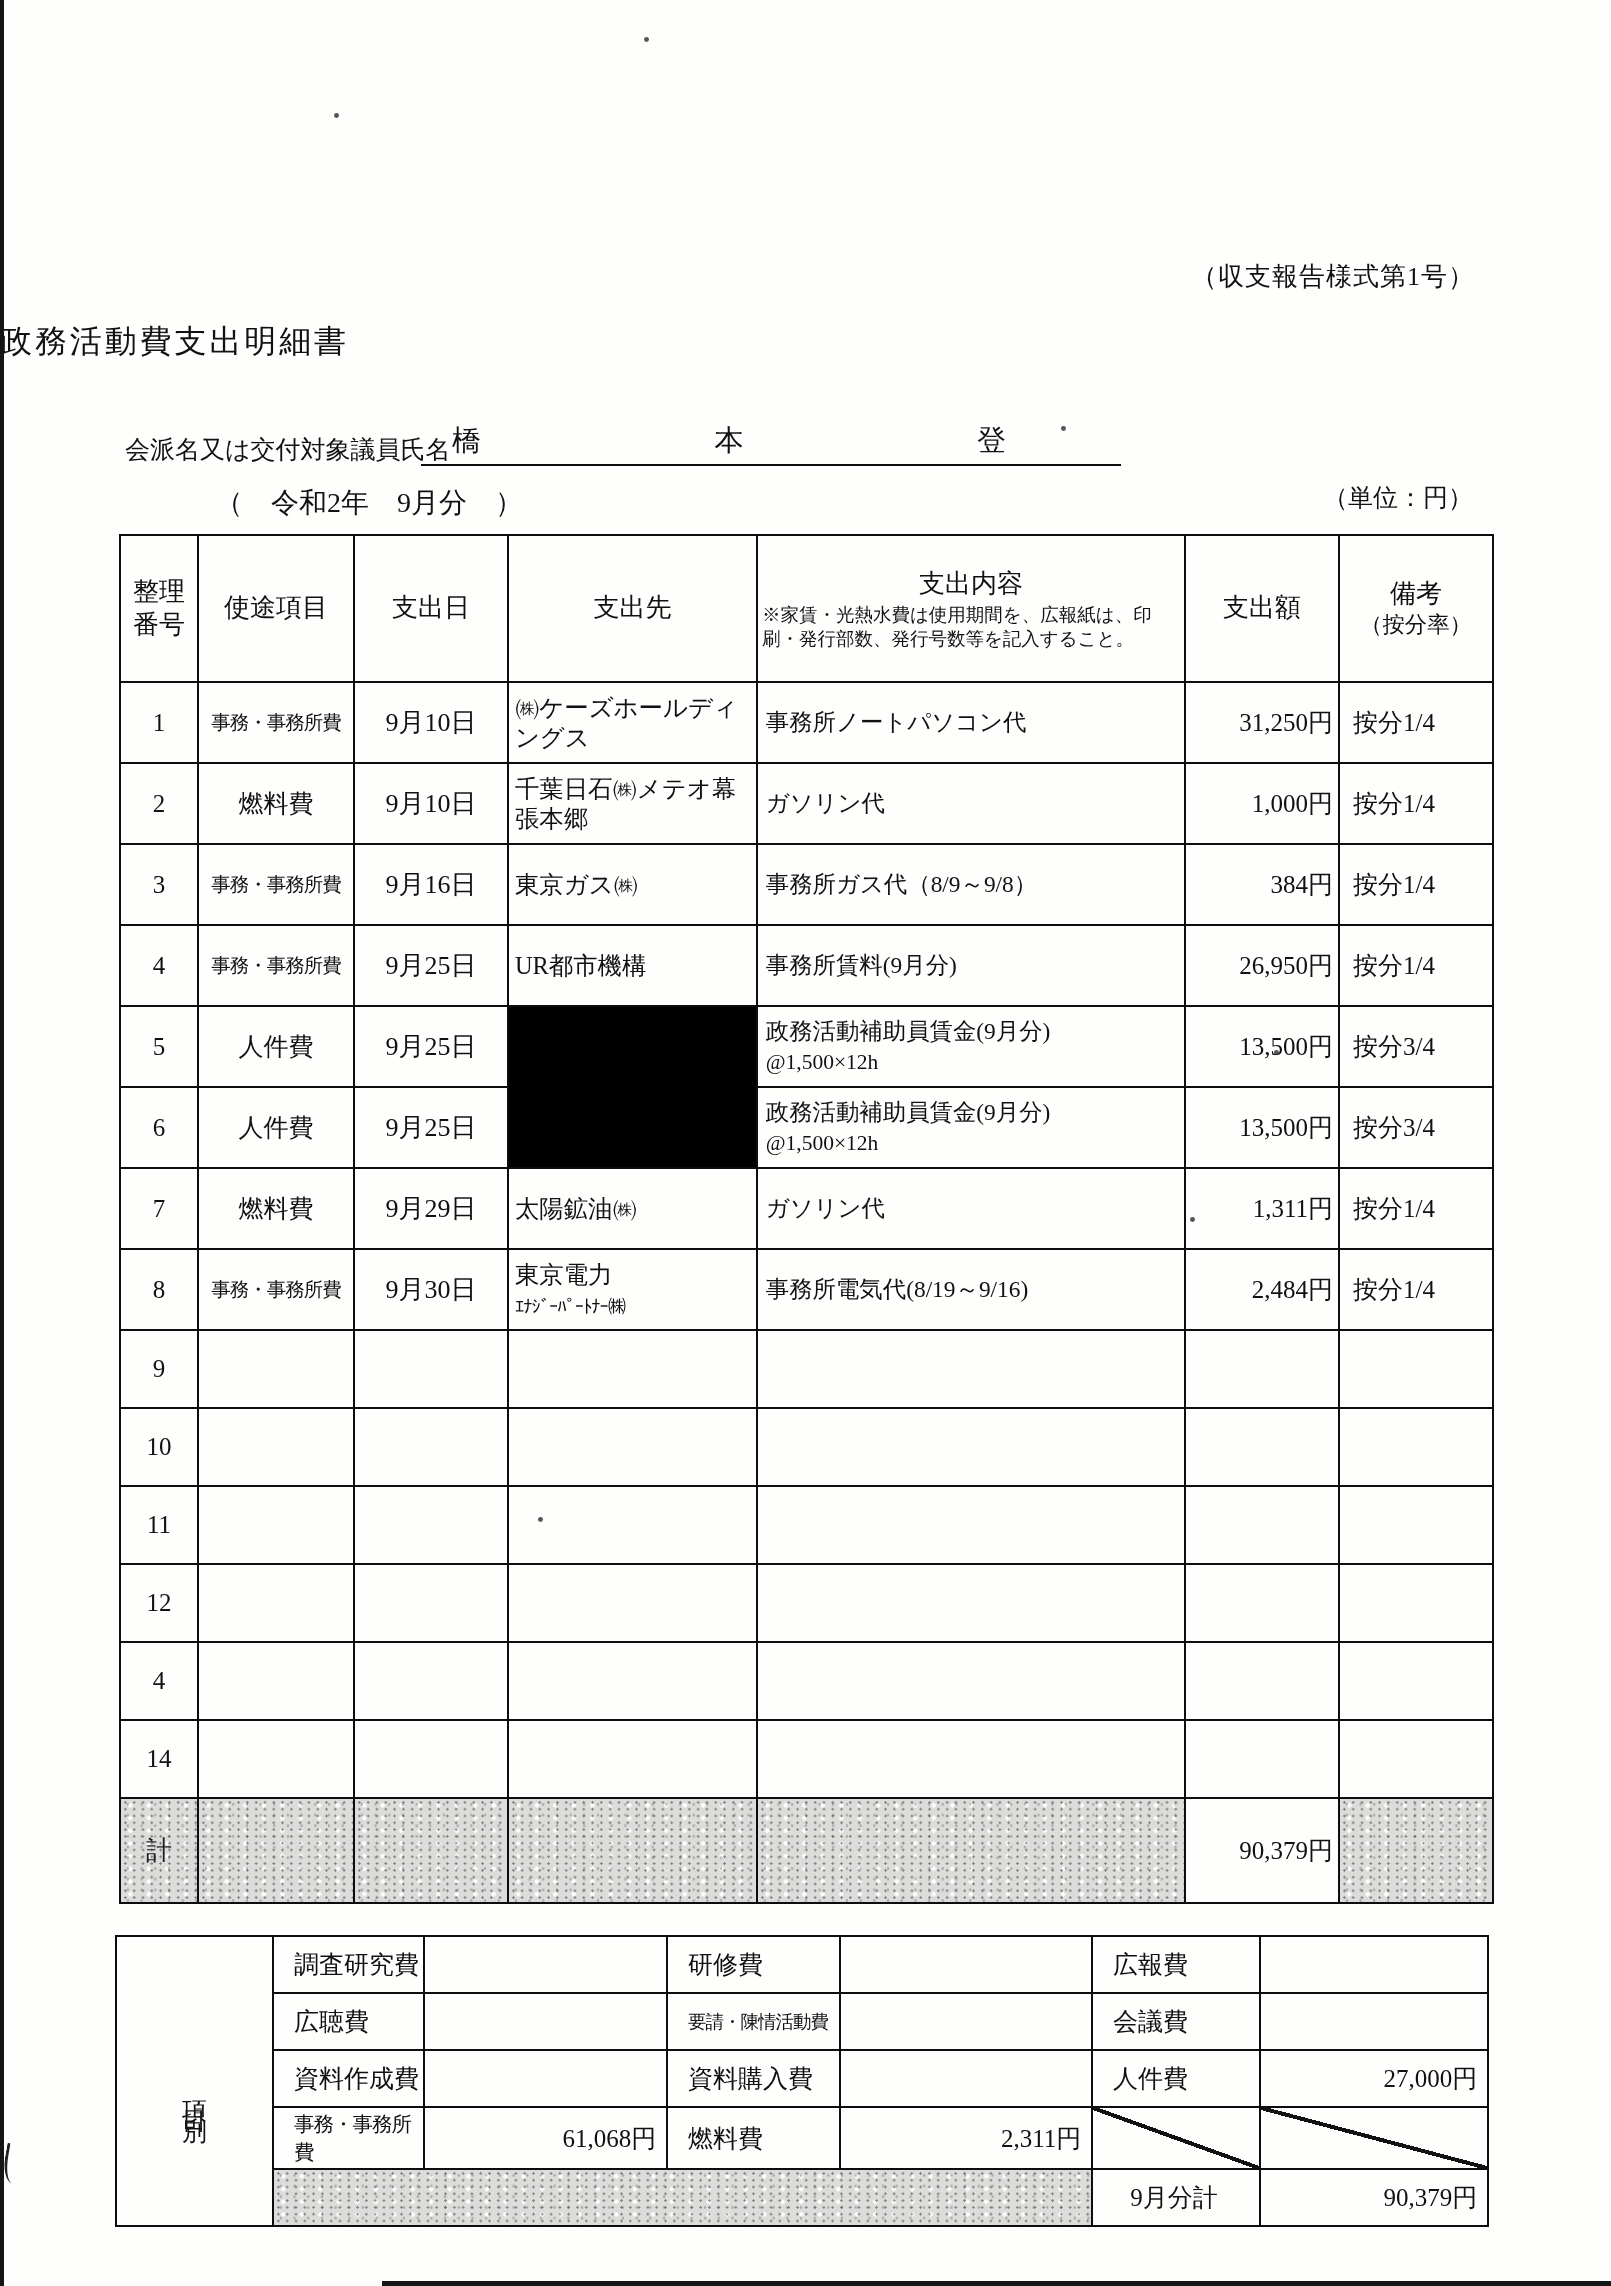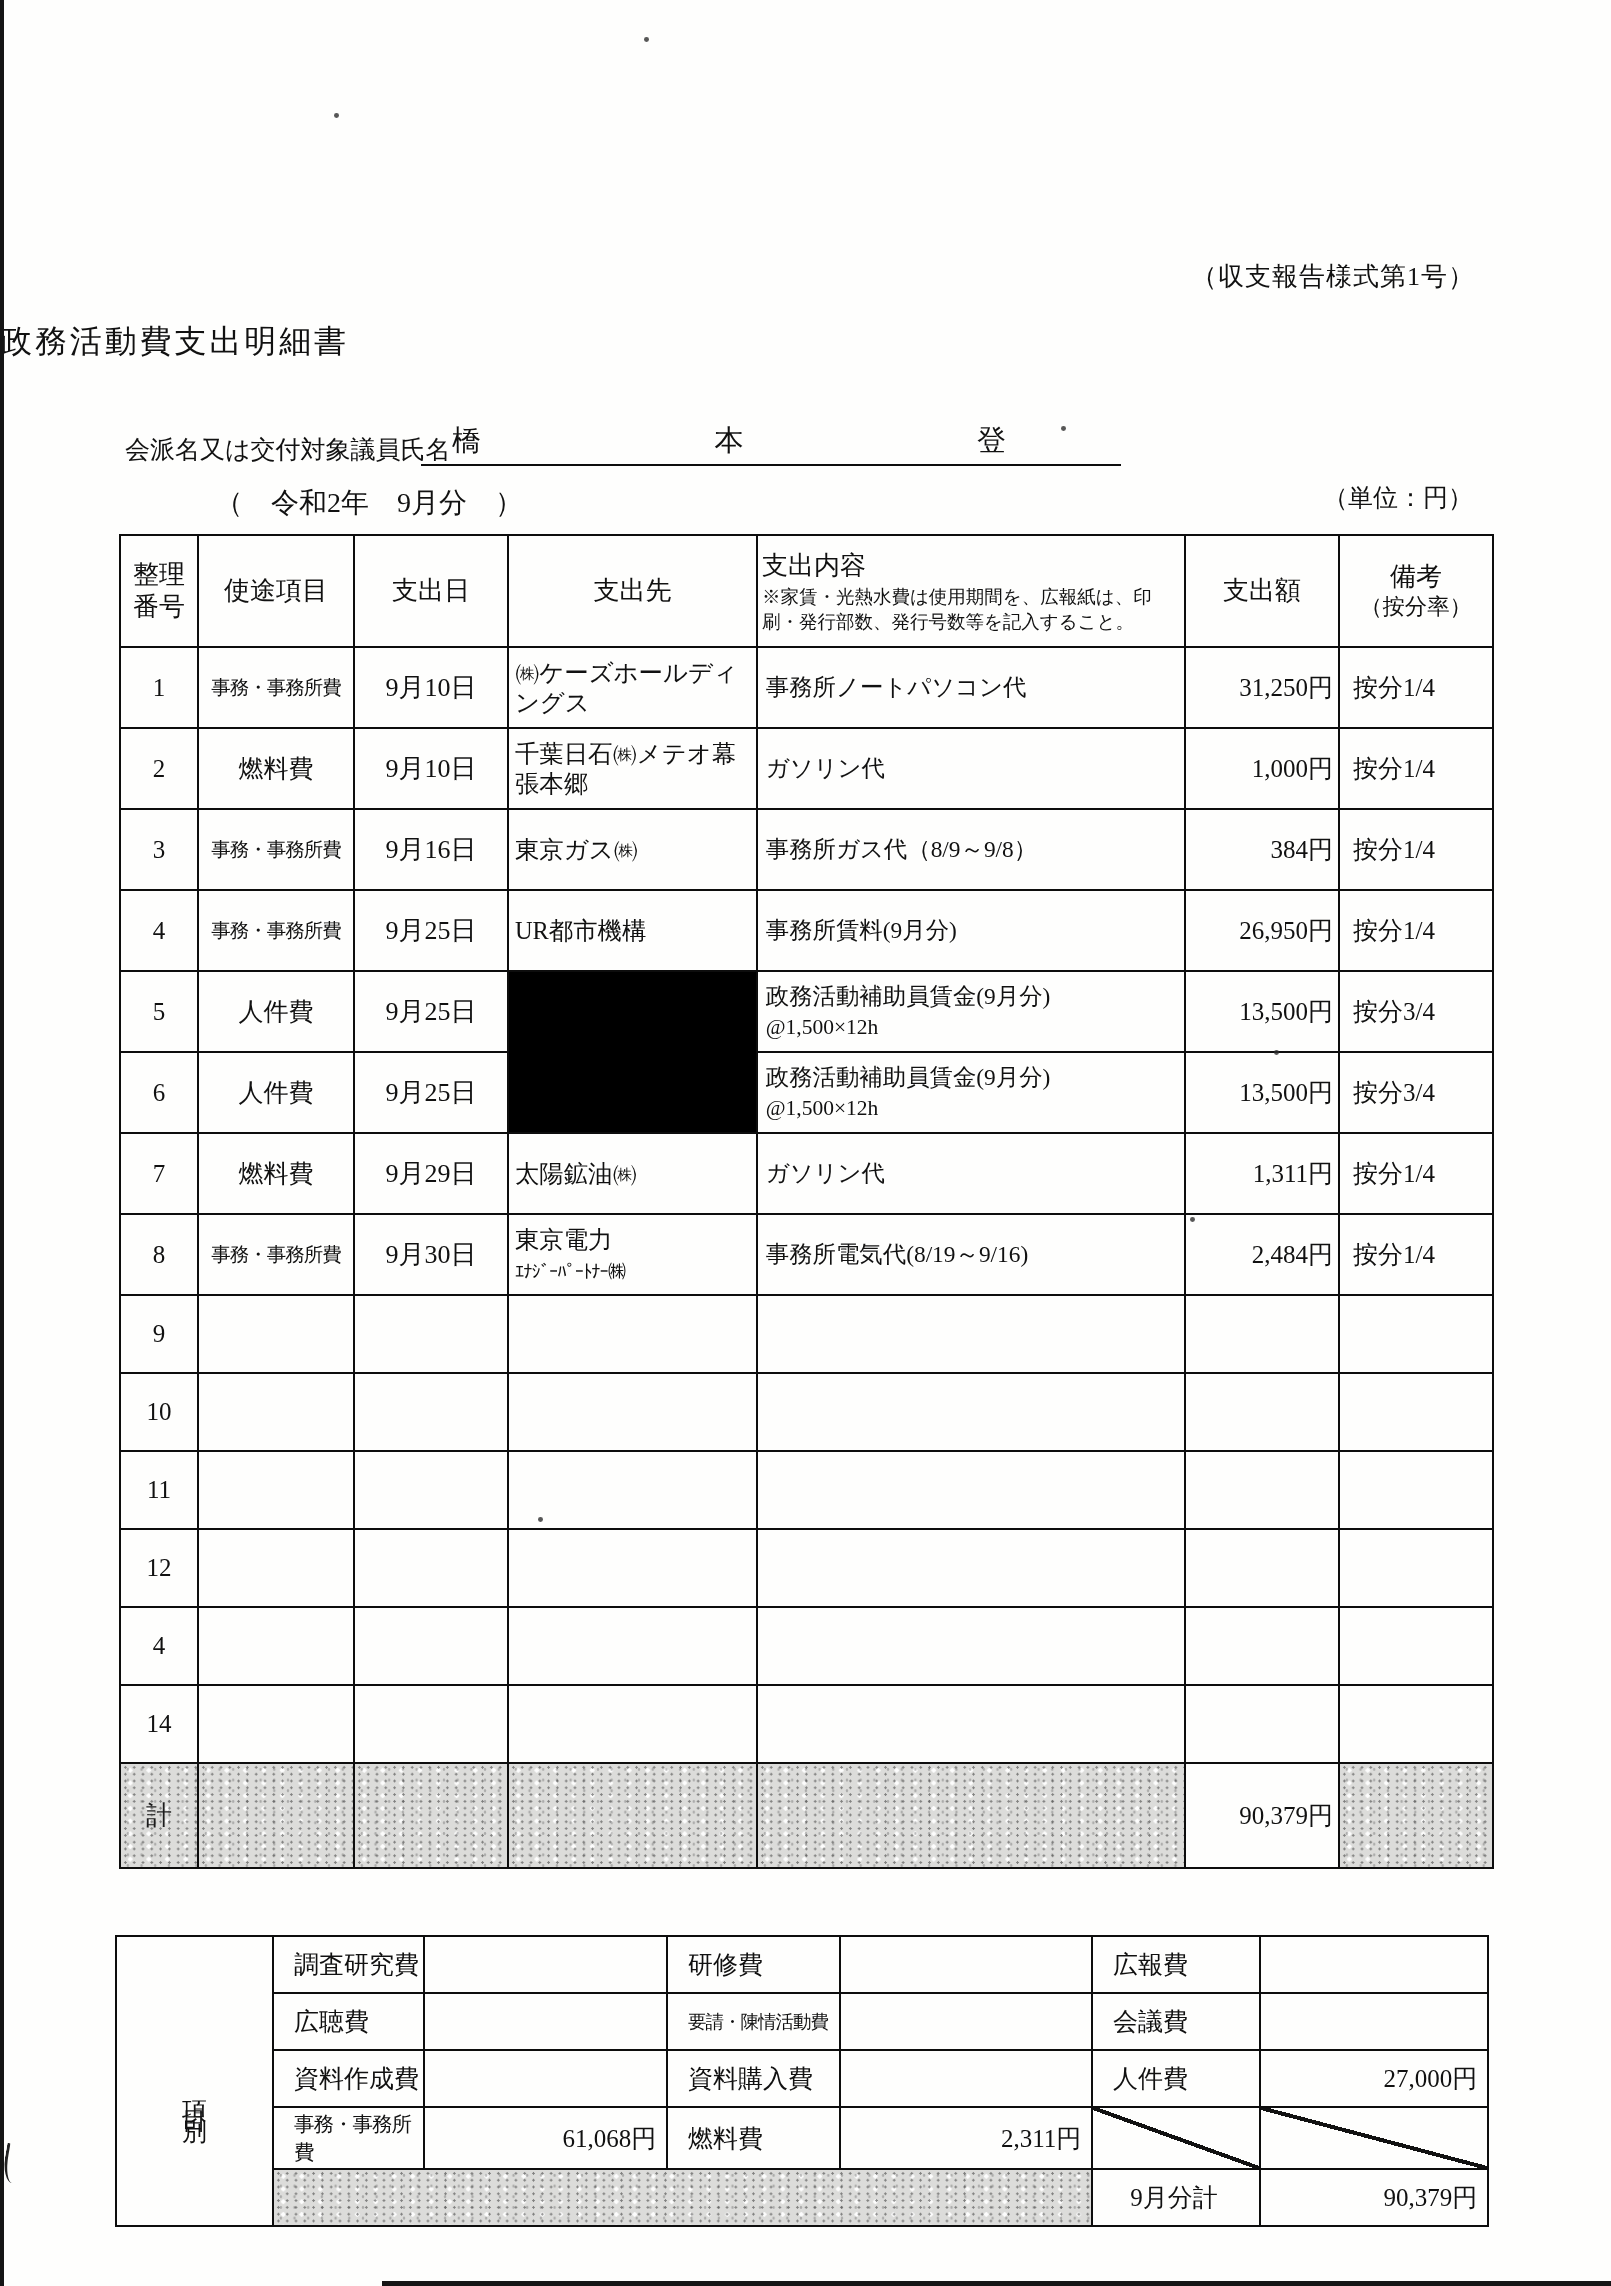--- a/index.html
+++ b/index.html
@@ -19,26 +19,26 @@
   }
   .period{position:absolute;top:484px;left:215px;font-size:28px;}
   .unit{position:absolute;top:481px;right:138px;font-size:25px;}
 
   
   table{border-collapse:collapse;table-layout:fixed;}
   .main-table{position:absolute;top:534px;left:119px;width:1373px;border:2.9px solid #0d0d0d;}
   .summary-table{position:absolute;top:1935px;left:115px;width:1371px;border:2.9px solid #0d0d0d;}
   td{border:2px solid #0d0d0d;vertical-align:middle;padding:2px 3.9px;overflow:hidden;}
 
-  .trh{height:112px;} .trA{height:81px;} .trB{height:78px;} .trT{height:105px;}
+  .trh{height:147px;} .trA{height:81px;} .trB{height:78px;} .trT{height:105px;}
   .trS{height:57px;}
 
   .hdr{text-align:center;font-size:26px;line-height:1.25;}
   .hdr-sub{font-size:22.4px;}
-  .dh-title{text-align:left;font-size:26px;}
+  .dh-title{text-align:center;font-size:26px;}
   .dh-note{text-align:left;font-size:18.5px;line-height:1.3;margin-top:2px;}
 
   .no{text-align:center;font-size:25px;}
   .cat{text-align:center;font-size:25px;}
   .cat.sm{font-size:19.5px;letter-spacing:-1px;}
   .date{text-align:center;font-size:26px;}
   .payee{text-align:left;font-size:24.4px;line-height:1.2;padding-left:5.9px;}
   .p2{font-size:18.5px;letter-spacing:-1px;}
   .detail{text-align:left;font-size:23.4px;line-height:1.25;padding-left:7.8px;}
   .d2{font-size:21.5px;}

